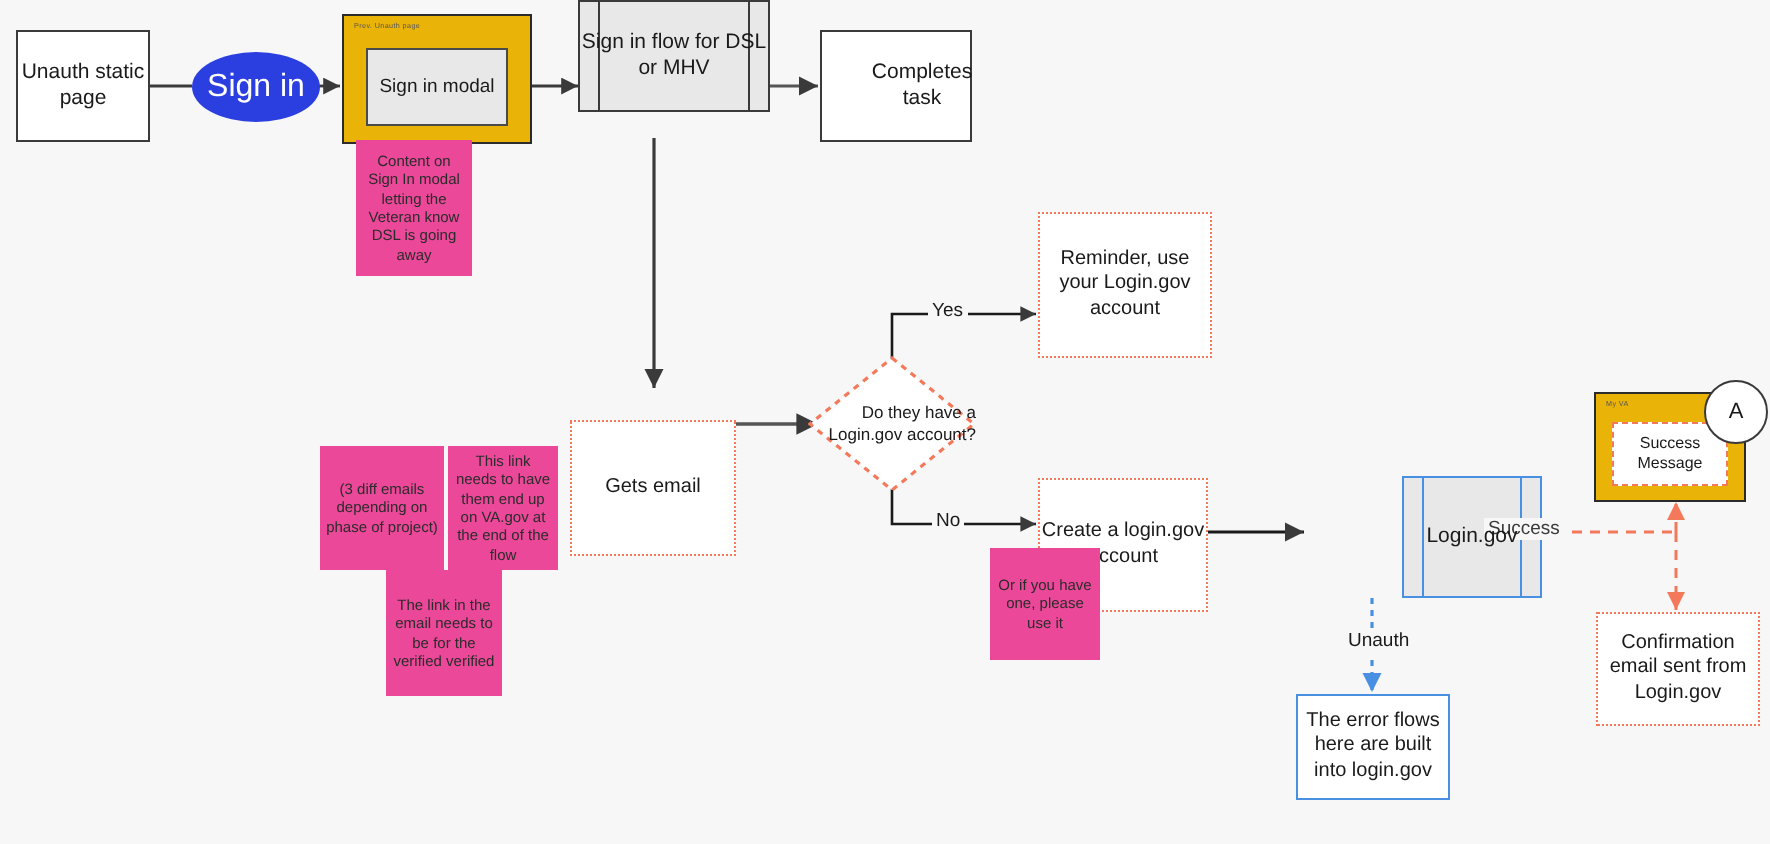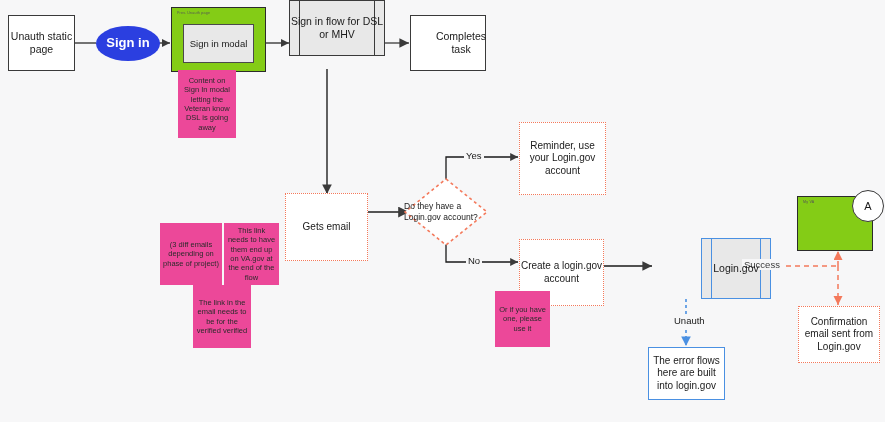--- a/index.html
+++ b/index.html
@@ -12,21 +12,21 @@
   }
   #canvas{position:absolute;left:0;top:0;width:885px;height:422px;}
   .node{position:absolute;box-sizing:border-box;display:flex;align-items:center;
         justify-content:center;text-align:center;color:#1a1a1a;}
   .node .lbl{display:block;line-height:1.25;}
 
   
   .box-black{background:#ffffff;border:1.6px solid #3a3a3a;font-size:10.5px;}
 
   
-  .window{background:#84cc16;border:1.8px solid #2b2b2b;}
+  .window{background:#eab308;border:1.8px solid #2b2b2b;}
   .window .caption{position:absolute;left:5px;top:3px;font-size:3.6px;
        color:#555;letter-spacing:.2px;}
 
   
   .inner-modal{position:absolute;background:#e8e8e8;border:1.4px solid #4a4a4a;
        display:flex;align-items:center;justify-content:center;font-size:9.5px;}
 
   
   .inner-dash{position:absolute;background:#ffffff;
        border:1.4px dashed #f4795b;display:flex;align-items:center;
@@ -47,27 +47,27 @@
 
   
   .box-blue{background:#ffffff;border:1.8px solid #4a90e2;font-size:10px;}
 
   
   .sticky{background:#ec4899;border:none;font-size:7.5px;color:#2b2b2b;
           line-height:1.35;padding:3px;}
 
   
   .ellipse{background:#2b3fe0;border-radius:50%;color:#ffffff;
-           font-weight:bold;font-size:13px;}
+           font-weight:normal;font-size:16px;}
 
   
   .diamond{position:absolute;}
   .diamond .shape{position:absolute;inset:0;}
   .diamond .txt{position:absolute;inset:0;display:flex;align-items:center;
-       justify-content:center;text-align:left;font-size:8.5px;line-height:1.25;
+       justify-content:center;text-align:right;font-size:8.5px;line-height:1.25;
        color:#1a1a1a;}
 
   
   .conn-label{position:absolute;font-size:9.5px;color:#1a1a1a;background:#f7f7f8;
        padding:0 2px;}
   .conn-label.orange{color:#3a3a3a;}
 
   
   .circle-ref{position:absolute;border:1.6px solid #3a3a3a;border-radius:50%;
        background:#ffffff;display:flex;align-items:center;justify-content:center;
@@ -139,61 +139,64 @@
 <div class="node proc black" style="left:289px;top:0;width:96px;height:56px;position:absolute;justify-content:center;">
   <span class="bar l"></span>
   <span class="bar r"></span>
   <span class="lbl" style="position:relative;z-index:2;">Sign in flow for DSL or MHV</span>
 </div>
 
 <div class="node box-black" style="left:410px;top:15px;width:76px;height:56px;padding-left:26px;">
   <span class="lbl">Completes task</span>
 </div>
 
-<div class="node box-orange" style="left:285px;top:193px;width:83px;height:68px;">
+<div class="node box-orange" style="left:285px;top:210px;width:83px;height:68px;">
   <span class="lbl">Gets email</span>
 </div>
 
 <div class="diamond" style="left:404px;top:178px;width:84px;height:68px;">
   <svg class="shape" viewBox="0 0 84 68" preserveAspectRatio="none">
     <polygon points="42,1 83,34 42,67 1,34" fill="#ffffff" stroke="#f4795b" stroke-width="1.6" stroke-dasharray="3,3"></polygon>
   </svg>
   <div class="txt">Do they have a Login.gov account?</div>
 </div>
 
 <div class="conn-label" style="left:464px;top:150px;">Yes</div>
 <div class="conn-label" style="left:466px;top:255px;">No</div>
 
-<div class="node box-orange" style="left:519px;top:122px;width:87px;height:73px;justify-content:center;">
+<div class="node box-orange" style="left:519px;top:106px;width:87px;height:73px;justify-content:center;">
   <span class="lbl">Reminder, use your Login.gov account</span>
 </div>
 
 <div class="node box-orange" style="left:519px;top:239px;width:85px;height:67px;">
   <span class="lbl">Create a login.gov account</span>
 </div>
 
-<div class="node sticky" style="left:495px;top:291px;width:55px;height:56px;">
+<div class="node sticky" style="left:495px;top:274px;width:55px;height:56px;">
   <span class="lbl">Or if you have one, please use it</span>
 </div>
 
 <div class="node proc blue" style="left:653px;top:238px;width:70px;height:61px;position:absolute;">
   <span class="bar l"></span>
   <span class="bar r"></span>
   <span class="lbl" style="position:relative;z-index:2;">Login.gov</span>
 </div>
 
 <div class="conn-label orange" style="left:742px;top:259px;">Success</div>
 <div class="conn-label" style="left:672px;top:315px;">Unauth</div>
 
 <div class="node box-blue" style="left:648px;top:347px;width:77px;height:53px;">
   <span class="lbl">The error flows here are built into login.gov</span>
 </div>
 
 <div class="node window" style="left:797px;top:196px;width:76px;height:55px;">
   <span class="caption">My VA</span>
+  <div class="inner-dash" style="left:8px;top:14px;right:8px;bottom:7px;">
+    <span class="lbl">Success Message</span>
+  </div>
 </div>
 
 <div class="circle-ref" style="left:852px;top:190px;width:30px;height:30px;">
   <span class="lbl">A</span>
 </div>
 
 <div class="node box-orange" style="left:798px;top:306px;width:82px;height:57px;justify-content:flex-end;">
   <span class="lbl">Confirmation email sent from Login.gov</span>
 </div>
 

